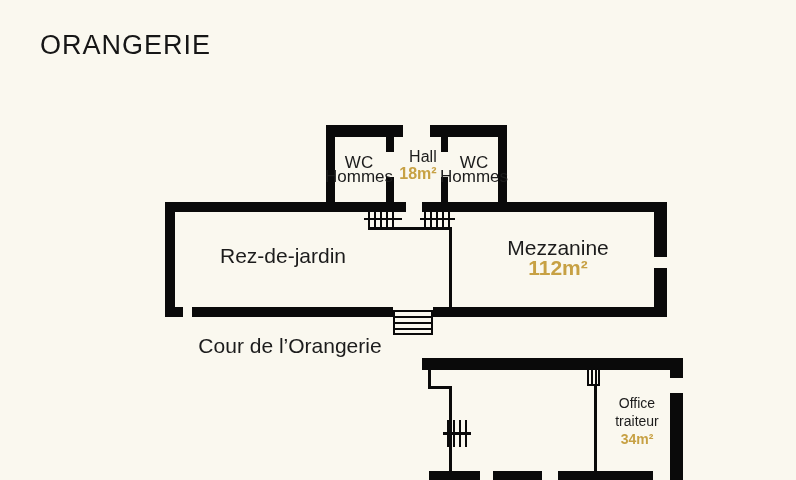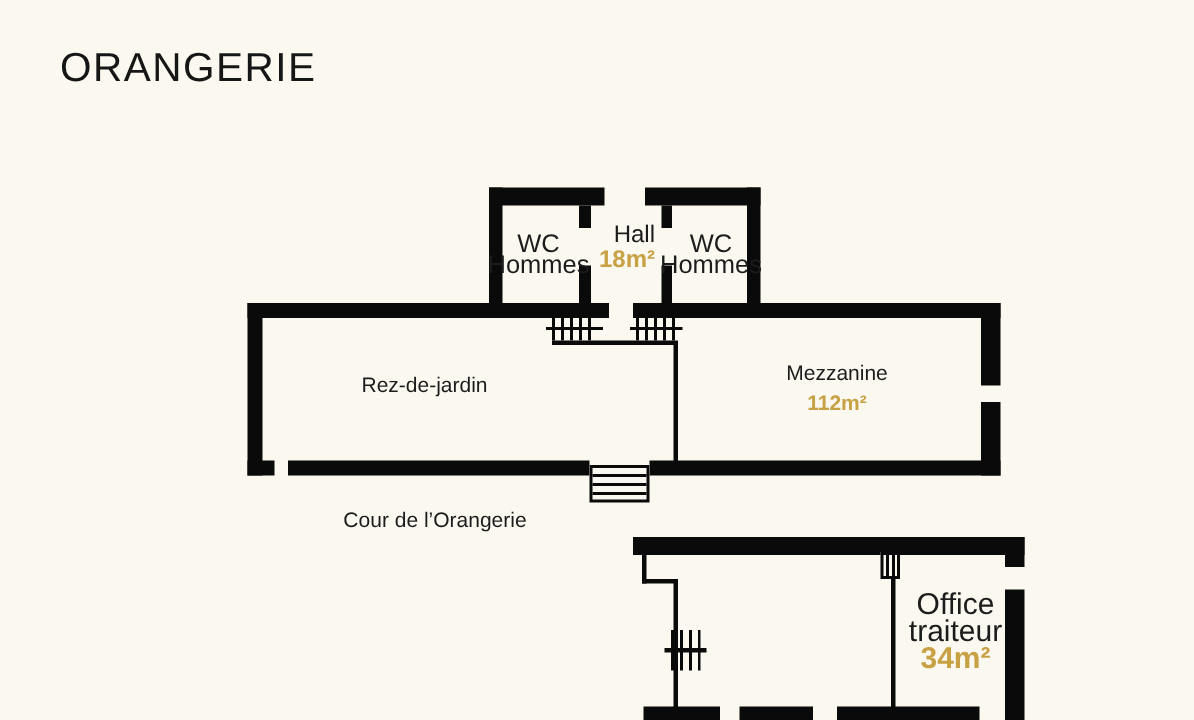--- a/index.html
+++ b/index.html
@@ -14,22 +14,22 @@
   .w{position:absolute;background:var(--wall);}
   .hv{position:absolute;background:repeating-linear-gradient(90deg,var(--wall) 0 2px,transparent 2px 6px);}
   .steps{position:absolute;box-sizing:border-box;border:2px solid var(--wall);background-color:var(--bg);
          background-image:repeating-linear-gradient(180deg,transparent 0 4px,var(--wall) 4px 6px);}
   .doorsym{position:absolute;box-sizing:border-box;border:2px solid var(--wall);background-color:var(--bg);
          background-image:repeating-linear-gradient(90deg,transparent 0 2px,var(--wall) 2px 4px);}
   .lbl{position:absolute;transform:translate(-50%,-50%);text-align:center;color:var(--text);white-space:nowrap;}
   .lbl .area{color:var(--accent);font-weight:700;}
   .lbl-sm{font-size:17px;line-height:14px;}
   .lbl-hall{font-size:16px;line-height:17px;text-align:right;}
-  .lbl-md{font-size:20px;line-height:18px;}
-  .lbl-lg{font-size:14px;line-height:20px;text-align:center;}
+  .lbl-md{font-size:14px;line-height:18px;}
+  .lbl-lg{font-size:21px;line-height:20px;text-align:center;}
   .title{position:absolute;left:40px;top:30px;font-size:27px;font-weight:500;
          letter-spacing:1px;color:#161616;}
 </style>
 </head>
 <body>
 
 <div class="canvas">
 
   <div class="title">ORANGERIE</div>
 

